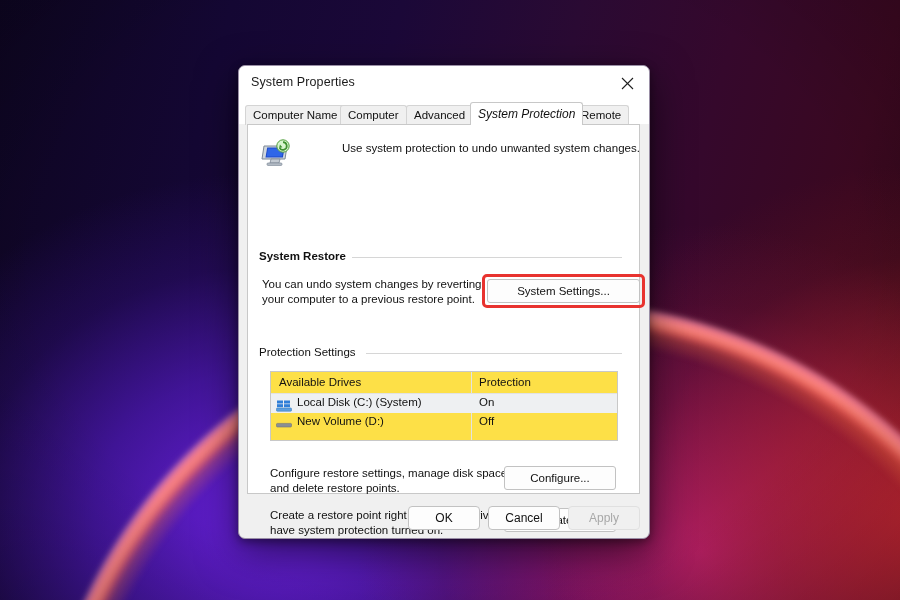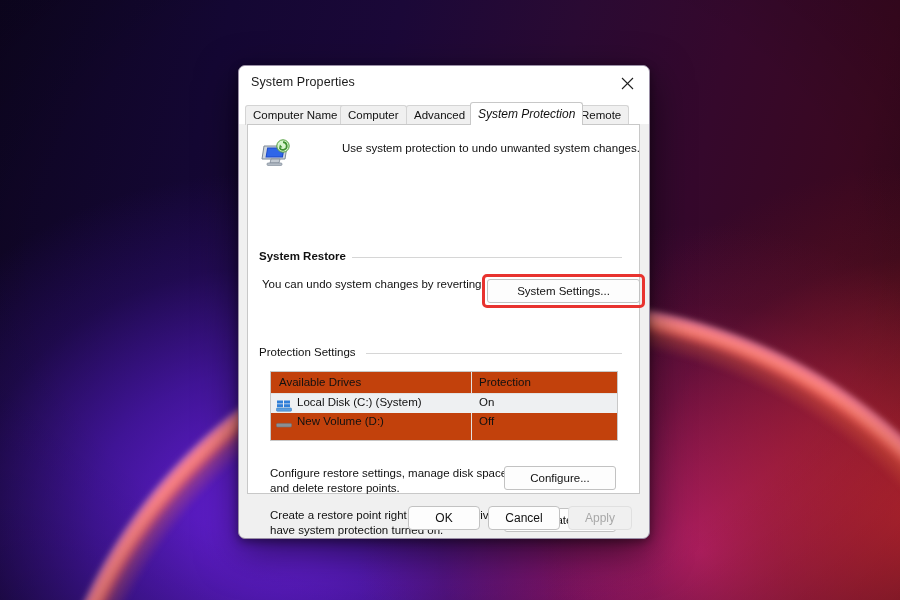--- a/index.html
+++ b/index.html
@@ -240,21 +240,21 @@
     border: 3px solid #e8332f;
     border-radius: 5px;
     pointer-events: none;
     z-index: 5;
   }
 
   
   .drives {
     position: absolute;
     box-sizing: border-box;
-    background: #c2410c;
+    background: #fde047;
     border: 1px solid #c8c8c8;
   }
   .dv-head {
     position: relative;
     height: 21px;
     border-bottom: 1px solid #e2e2e2;
   }
   .dv-head .hcell {
     position: absolute;
     top: 4px;
@@ -359,20 +359,21 @@
           </svg>
         </div>
         <div class="intro-text">Use system protection to undo unwanted system changes.</div>
       </div>
 
       <div class="group-label" style="left:11px; top:125px;font-weight:bold;">System Restore</div>
       <div class="group-rule" style="left:100px; top:132px; width:274px;"></div>
 
       <div class="body-text" style="left:14px; top:152px;">
         <div>You can undo system changes by reverting</div>
+        <div>your computer to a previous restore point.</div>
       </div>
 
       <div class="btn" style="left:239px; top:154px; width:153px; height:24px;">System Settings...</div>
       <div class="annot-box" style="left:234px; top:149px; width:163px; height:34px;"></div>
 
       <div class="group-label" style="left:11px; top:221px;">Protection Settings</div>
       <div class="group-rule" style="left:118px; top:228px; width:256px;"></div>
 
       <div class="drives" style="left:22px; top:246px; width:348px; height:70px;">
         <div class="dv-split" style="left:200px;"></div>
@@ -415,16 +416,16 @@
       <div class="body-text" style="left:22px; top:383px;">
         <div>Create a restore point right now for the drives that</div>
         <div>have system protection turned on.</div>
       </div>
       <div class="btn" style="left:256px; top:383px; width:112px; height:24px;">Create...</div>
 
     </div>
 
     <div class="dlgbtn" style="left:169px; top:440px; width:72px;">OK</div>
     <div class="dlgbtn" style="left:249px; top:440px; width:72px;">Cancel</div>
-    <div class="dlgbtn disabled" style="left:329px; top:440px; width:64px;">Apply</div>
+    <div class="dlgbtn disabled" style="left:329px; top:440px; width:72px;">Apply</div>
 
   </div>
 </div>
 
 </body></html>

